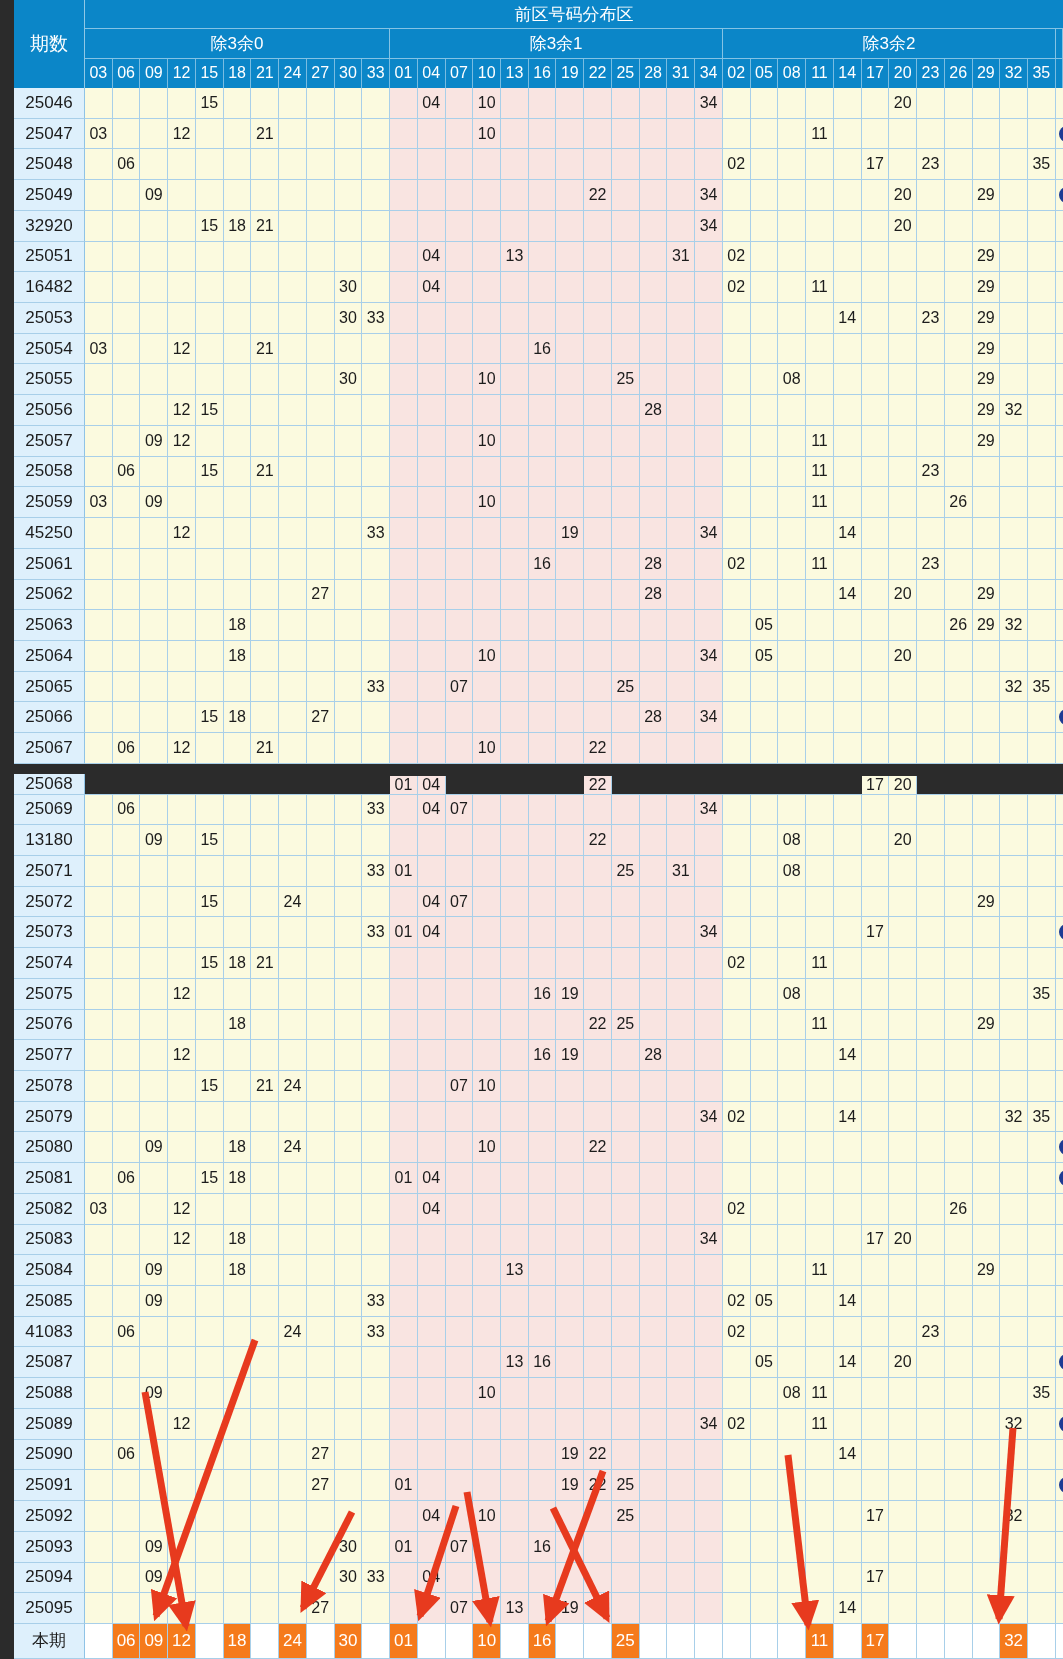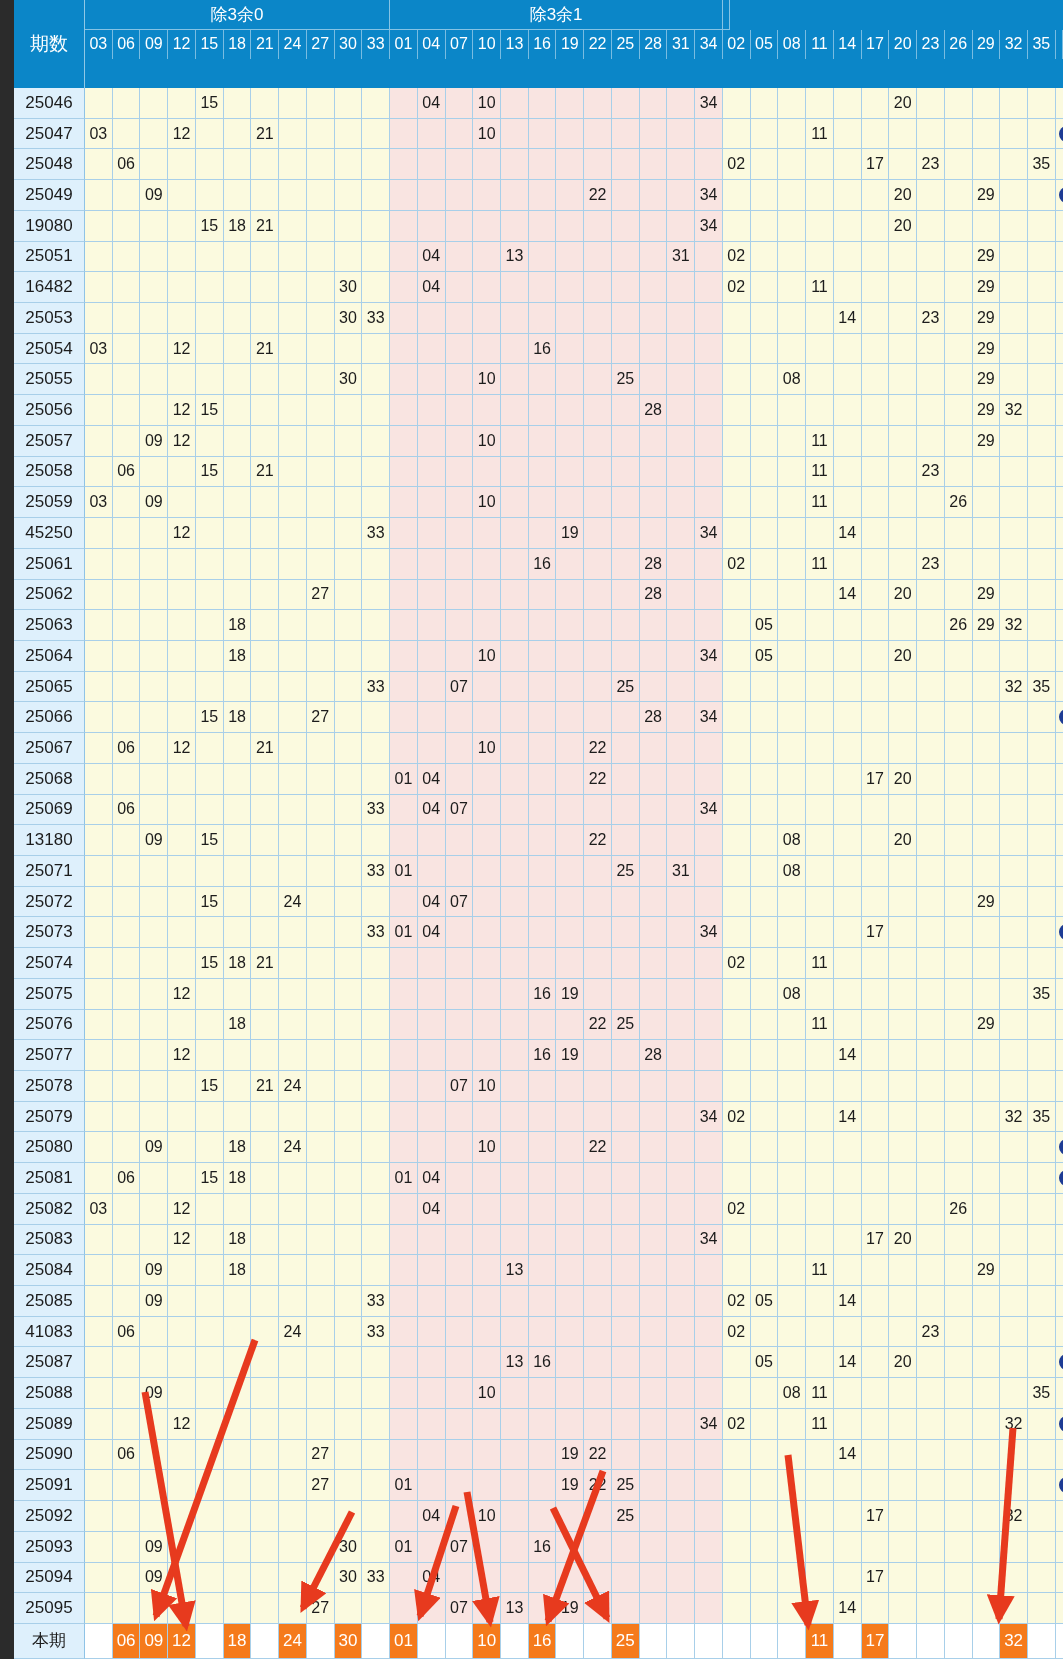--- a/index.html
+++ b/index.html
@@ -46,23 +46,25 @@
 </style>
 </head>
 <body>
 
 <div class="stage">
   <div class="table-root">
 
     <div class="hdr">
       <div class="corner">期数</div>
       <div class="hdr-right">
+        <div class="title-row">前区号码分布区</div>
         <div class="group-row" id="groupRow">
             <div class="group-cell" style="width: 305.171px;">除3余0</div>
             <div class="group-cell" style="width: 332.914px;">除3余1</div>
+            <div class="group-cell" style="width: 332.914px;">除3余2</div>
             <div class="group-cell hdr-partial" style="width: 7px;"></div>
           </div>
         <div class="col-row" id="colRow">
             <div class="col-cell" style="width: 27.7429px;">03</div>
             <div class="col-cell" style="width: 27.7429px;">06</div>
             <div class="col-cell" style="width: 27.7429px;">09</div>
             <div class="col-cell" style="width: 27.7429px;">12</div>
             <div class="col-cell" style="width: 27.7429px;">15</div>
             <div class="col-cell" style="width: 27.7429px;">18</div>
             <div class="col-cell" style="width: 27.7429px;">21</div>
@@ -254,21 +256,21 @@
           <div class="cell s2" style="width: 27.7429px;"></div>
           <div class="cell s2" style="width: 27.7429px;"></div>
           <div class="cell s2" style="width: 27.7429px;">29</div>
           <div class="cell s2" style="width: 27.7429px;"></div>
           <div class="cell s2" style="width: 27.7429px;"></div>
           <div class="partial" style="width: 7px;">
             <span class="edge-dot"></span>
           </div>
         </div>
         <div class="trow" style="height: 30.72px;">
-          <div class="plabel">19080</div>
+          <div class="plabel">32920</div>
           <div class="cell s0" style="width: 27.7429px;"></div>
           <div class="cell s0" style="width: 27.7429px;"></div>
           <div class="cell s0" style="width: 27.7429px;"></div>
           <div class="cell s0" style="width: 27.7429px;"></div>
           <div class="cell s0" style="width: 27.7429px;">15</div>
           <div class="cell s0" style="width: 27.7429px;">18</div>
           <div class="cell s0" style="width: 27.7429px;">21</div>
           <div class="cell s0" style="width: 27.7429px;"></div>
           <div class="cell s0" style="width: 27.7429px;"></div>
           <div class="cell s0" style="width: 27.7429px;"></div>
@@ -957,21 +959,21 @@
           <div class="cell s2" style="width: 27.7429px;"></div>
           <div class="cell s2" style="width: 27.7429px;"></div>
           <div class="cell s2" style="width: 27.7429px;"></div>
           <div class="cell s2" style="width: 27.7429px;"></div>
           <div class="cell s2" style="width: 27.7429px;"></div>
           <div class="cell s2" style="width: 27.7429px;"></div>
           <div class="cell s2" style="width: 27.7429px;"></div>
           <div class="cell s2" style="width: 27.7429px;"></div>
           <div class="partial" style="width: 7px;"></div>
         </div>
-        <div class="trow" style="height: 30.72px;">
+        <div class="trow" style="height: 30.72px; align-items: flex-end;">
           <div class="plabel">25068</div>
           <div class="cell s0" style="width: 27.7429px;"></div>
           <div class="cell s0" style="width: 27.7429px;"></div>
           <div class="cell s0" style="width: 27.7429px;"></div>
           <div class="cell s0" style="width: 27.7429px;"></div>
           <div class="cell s0" style="width: 27.7429px;"></div>
           <div class="cell s0" style="width: 27.7429px;"></div>
           <div class="cell s0" style="width: 27.7429px;"></div>
           <div class="cell s0" style="width: 27.7429px;"></div>
           <div class="cell s0" style="width: 27.7429px;"></div>

